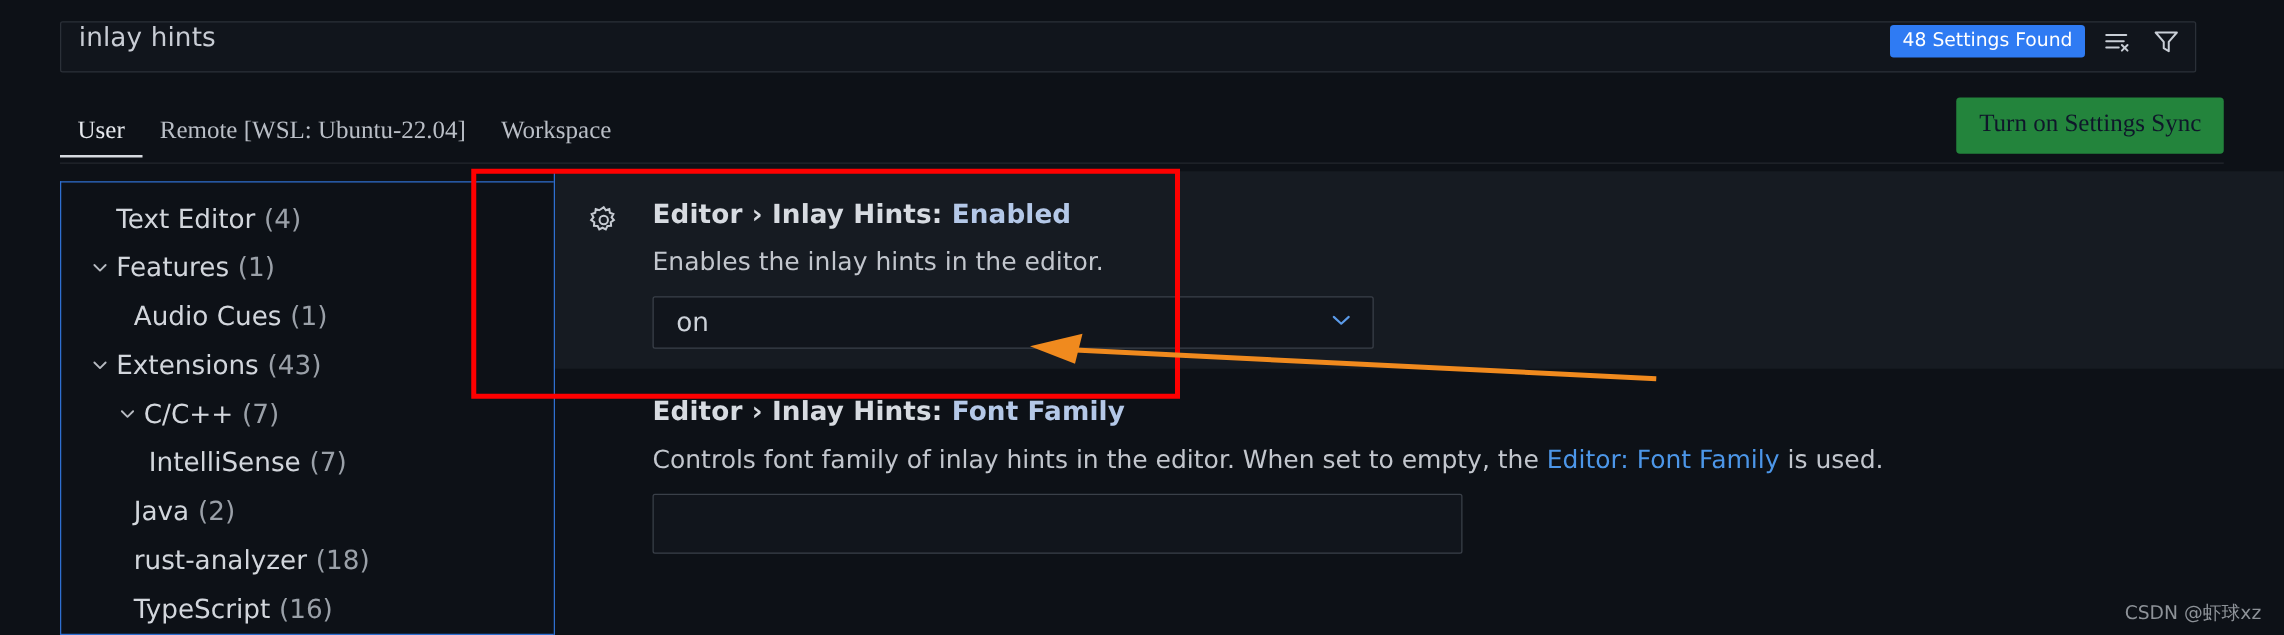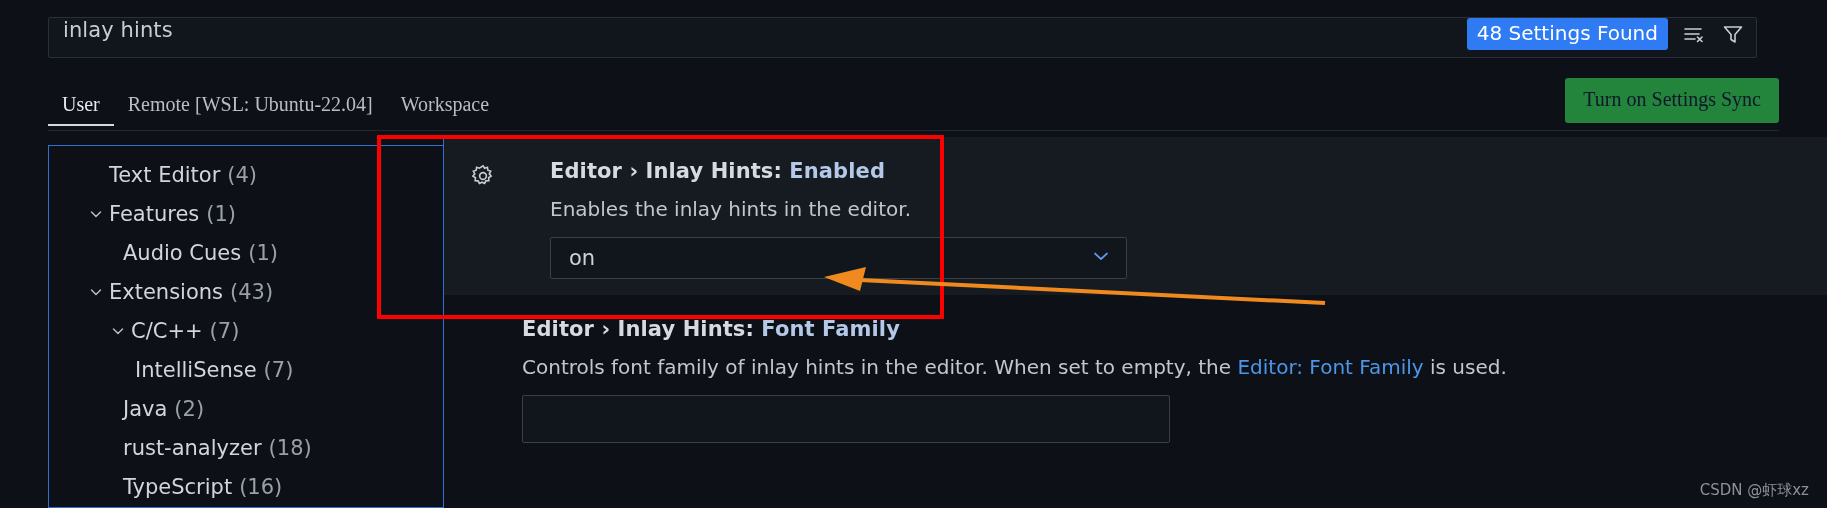--- a/index.html
+++ b/index.html
@@ -49,21 +49,21 @@
   }
   .search-actions {
     display: flex;
     align-items: center;
     gap: 10px;
     padding-right: 8px;
   }
   .settings-found-badge {
     background: #2f7bf3;
     color: #ffffff;
-    font-size: 20px;
+    font-size: 15px;
     padding: 4px 10px 5px 10px;
     border-radius: 3px;
     white-space: nowrap;
     line-height: 1.15;
   }
   .icon-btn {
     width: 30px;
     height: 30px;
     display: flex;
     align-items: center;
@@ -125,21 +125,20 @@
   .toc {
     position: absolute;
     left: 48px; top: 8px;
     width: 395px;
     height: 363px;
     border: 1px solid #2f6fd0;
     border-right: none;
     box-sizing: border-box;
     background: #0d1117;
     padding-top: 9px;
-    padding-left: 16px;
   }
   .toc-item {
     height: 39px;
     display: flex;
     align-items: center;
     font-size: 21px;
     color: #d2d6dc;
     white-space: nowrap;
   }
   .toc-chev {
@@ -164,21 +163,20 @@
     border-left: 1px solid #2f6fd0;
     box-sizing: border-box;
   }
   .setting-row {
     position: relative;
     padding: 22px 0 16px 26px;
     display: flex;
   }
   .setting-row.highlighted {
     background: #161b22;
-    gap: 28px;
   }
   .gear-cell {
     width: 52px;
     flex: none;
     padding-top: 4px;
   }
   .setting-main {
     flex: 1;
     min-width: 0;
   }

